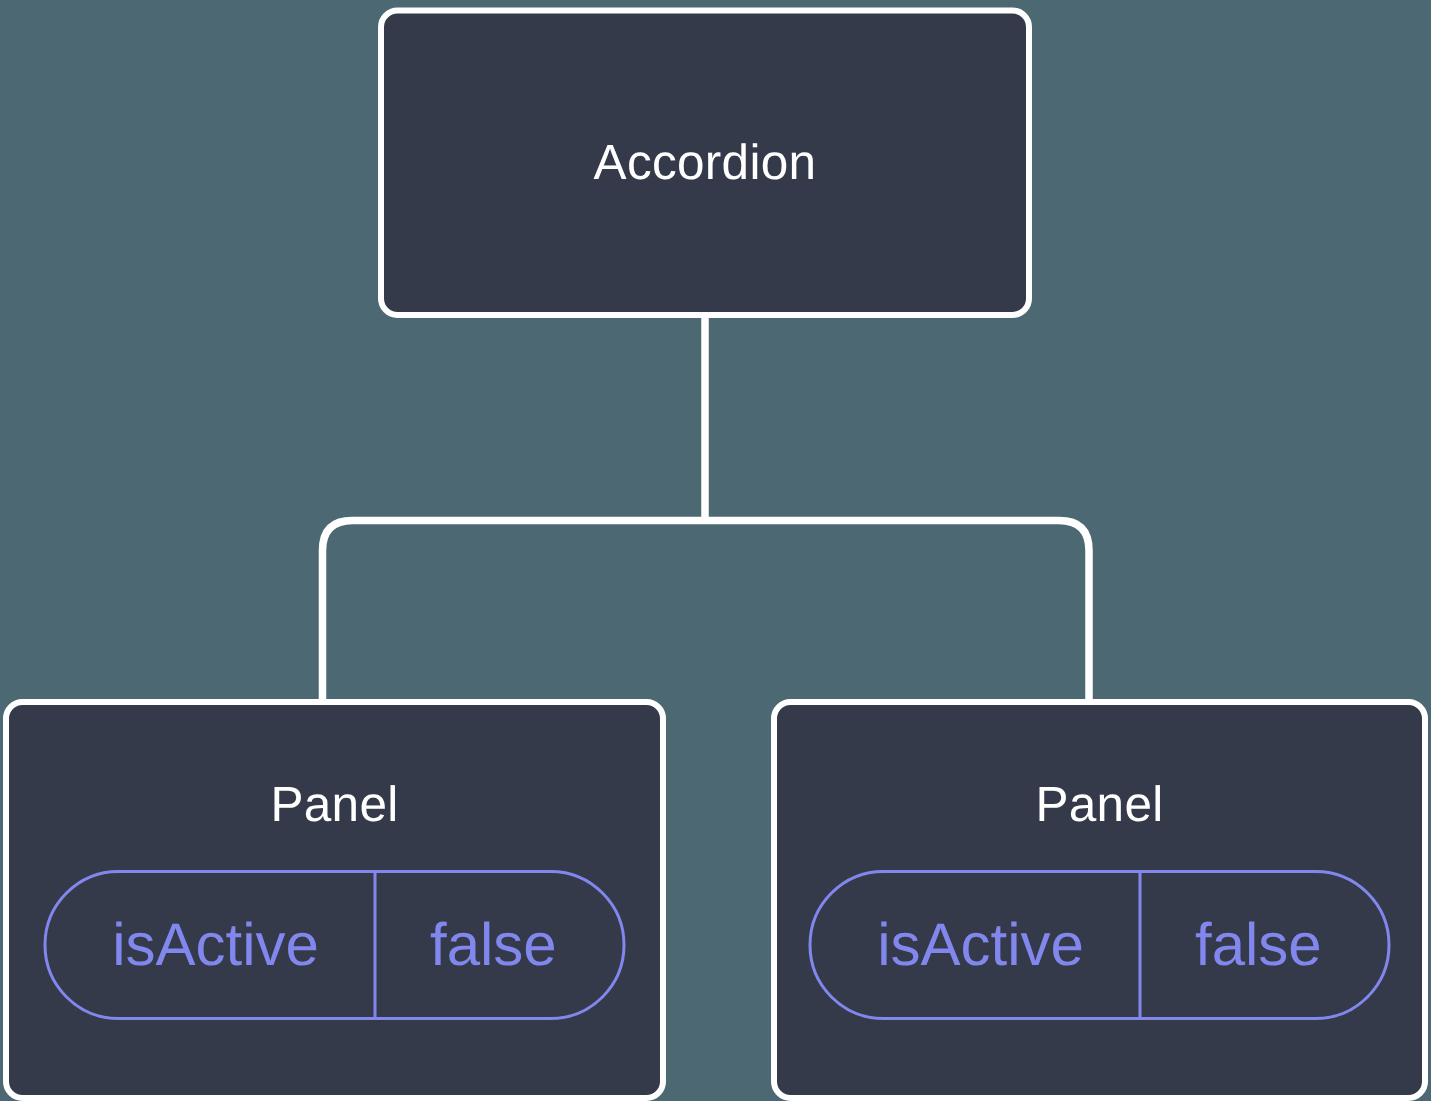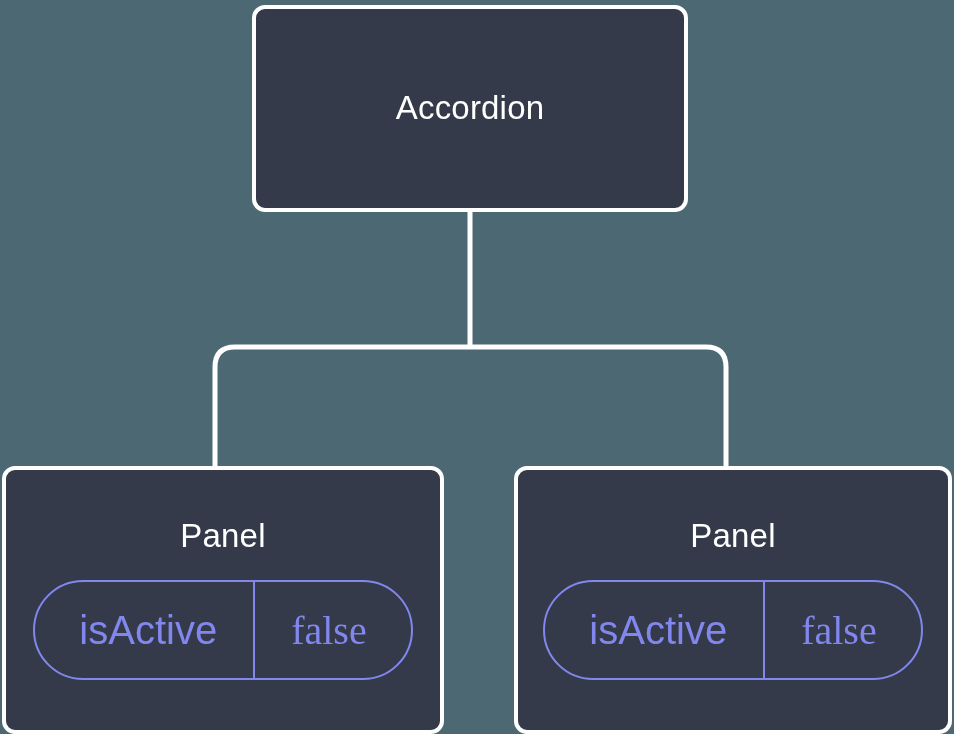--- a/index.html
+++ b/index.html
@@ -91,21 +91,20 @@
     font-weight: 400;
     white-space: nowrap;
     box-sizing: border-box;
   }
   .prop-key {
     padding: 0 36px 0 44px;
   }
   .prop-val {
     padding: 0 44px 0 36px;
     border-left: 2px solid #8287ee;
-    font-family: Liberation Serif, serif;
   }
 </style>
 </head>
 <body>
 
 <div id="canvas">
 
   <svg id="edge-layer" viewBox="0 0 954 734" width="954" height="734" fill="none">
 
     <path d="M 470 212 L 470 347" stroke="#ffffff" stroke-width="5" fill="none" stroke-linecap="butt"></path>

